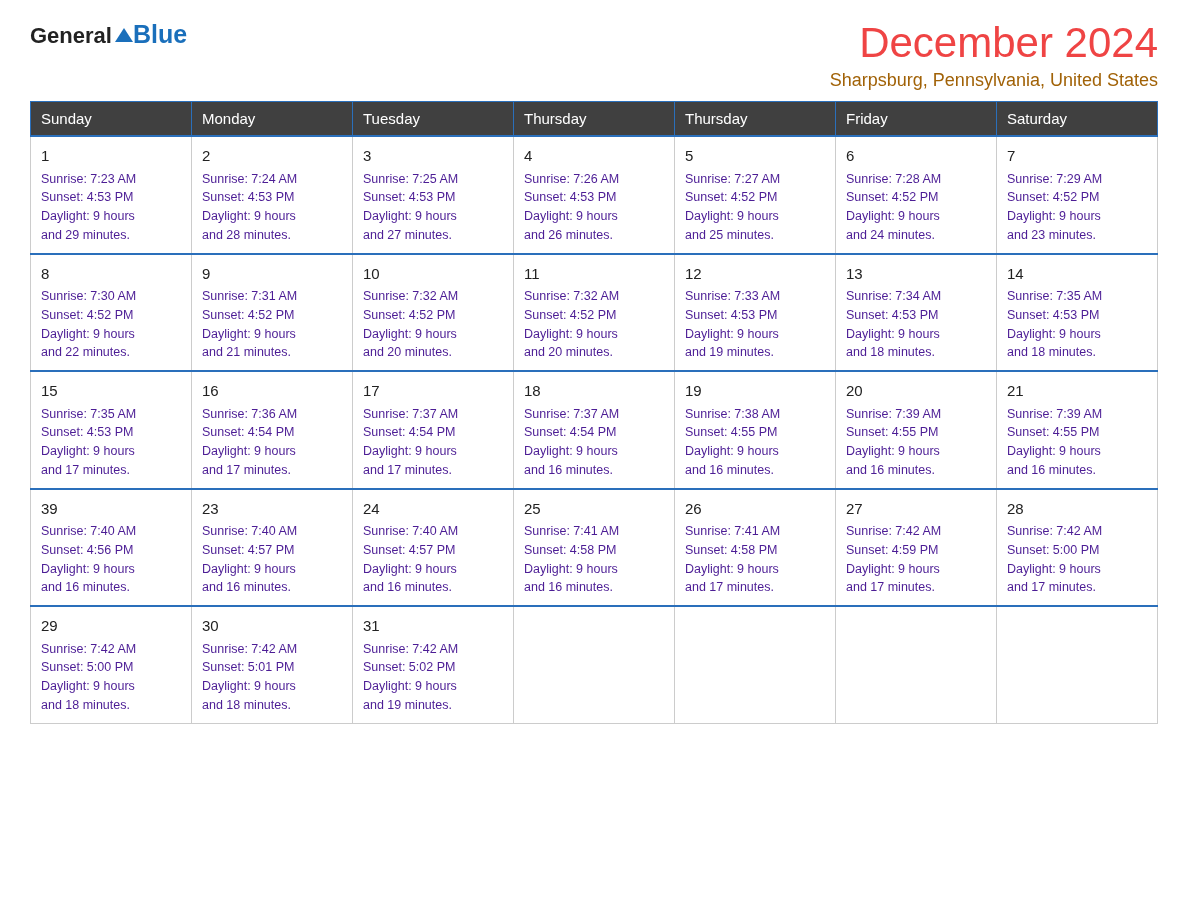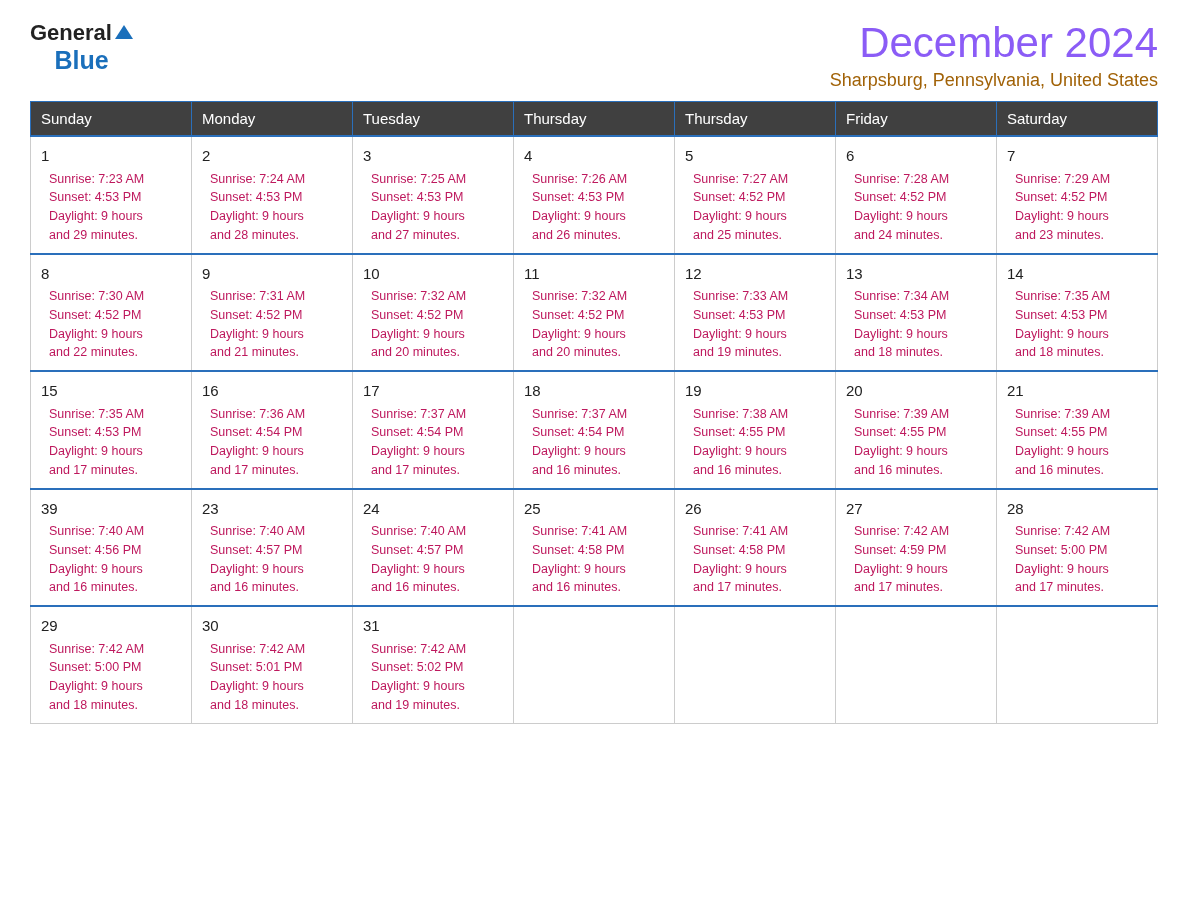--- a/index.html
+++ b/index.html
@@ -10,30 +10,30 @@
       color: #222;
     }
     .header-row {
       display: flex;
       justify-content: space-between;
       align-items: flex-start;
       margin-bottom: 10px;
     }
     .logo {
       display: flex;
-      flex-direction: column;
-      align-items: center;
+      flex-direction: row;
+      align-items: flex-end;
     }
     .title-block {
       text-align: right;
     }
     .main-title {
       font-size: 42px;
       font-weight: 400;
-      color: #8b5cf6;
+      color: #ef4444;
       line-height: 1.1;
     }
     .subtitle {
       font-size: 18px;
       color: #a16207;
       margin-top: 4px;
     }
     .calendar {
       width: 100%;
       border-collapse: collapse;
@@ -66,22 +66,21 @@
       border-top: 2px solid #2a6fbb;
     }
     .calendar tbody td .day-num {
       font-size: 15px;
       font-weight: normal;
       display: block;
       margin-bottom: 2px;
     }
     .calendar tbody td .day-info {
       font-size: 12.5px;
-      color: #be185d;
-      margin-left: 8px;
+      color: #4c1d95;
     }
     .empty-cell {
       background: #fff;
     }
     .logo-general {
       font-size: 22px;
       font-weight: bold;
       color: #222;
       display: flex;
       align-items: center;

